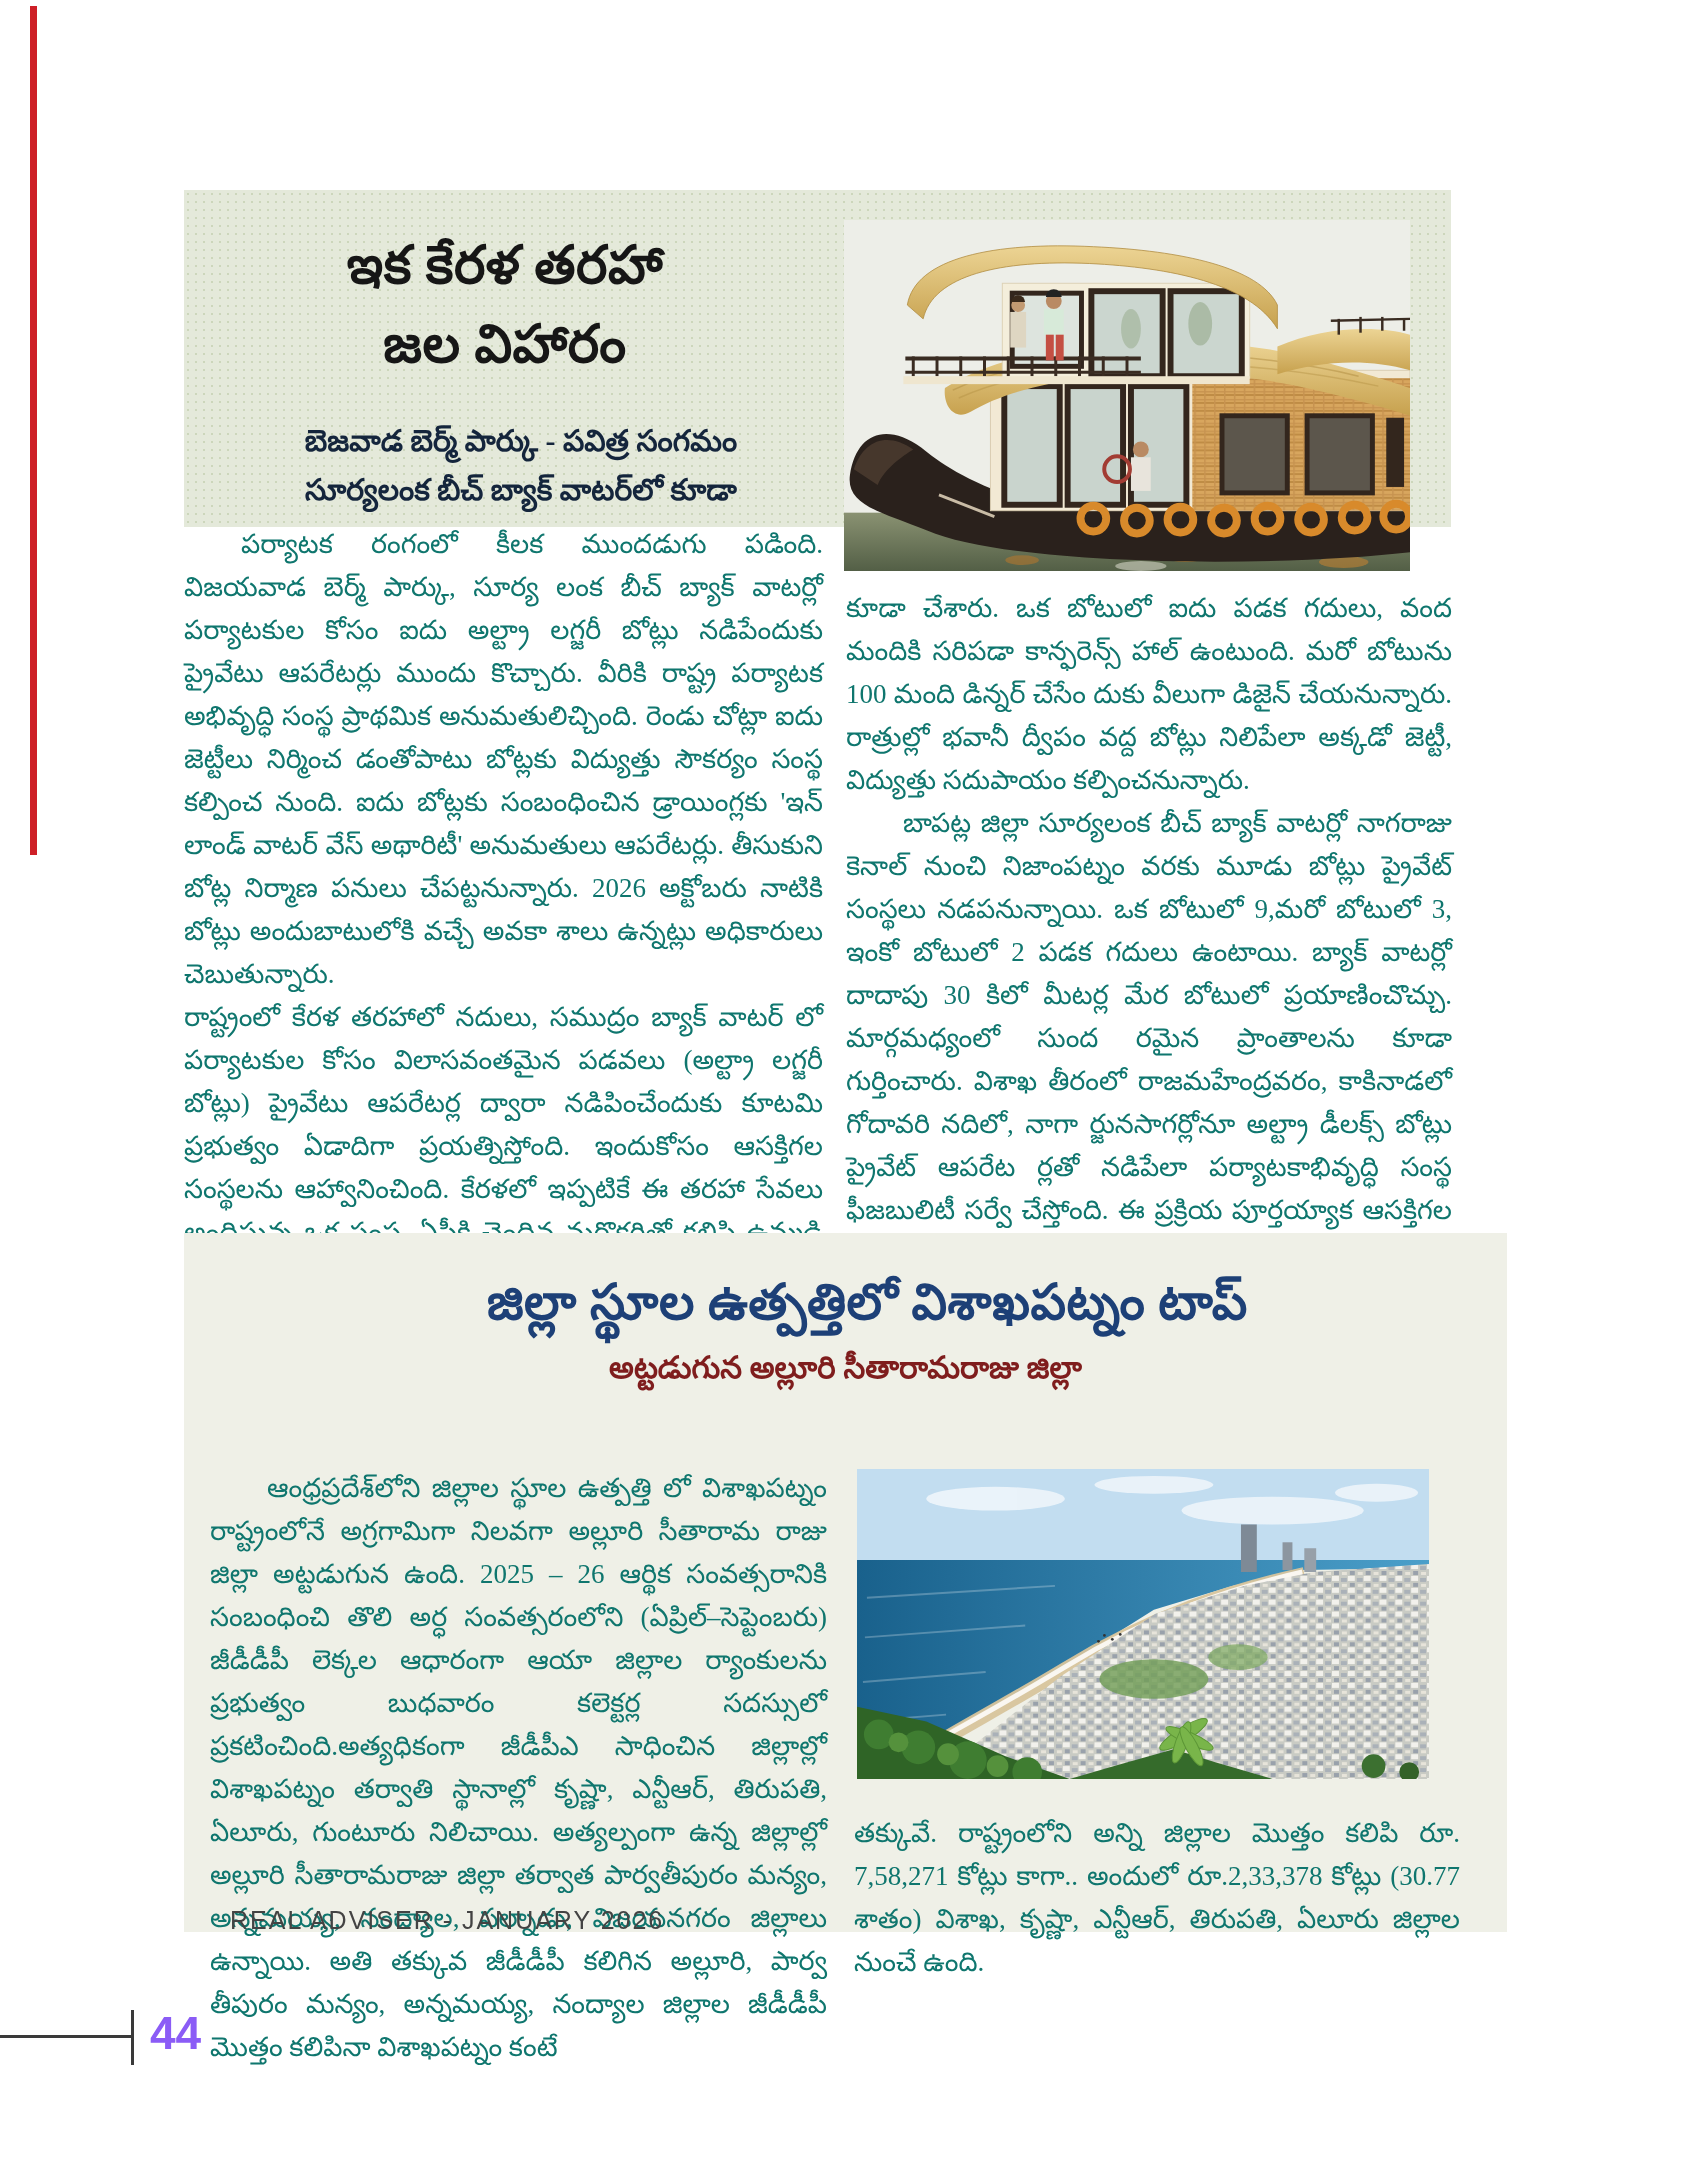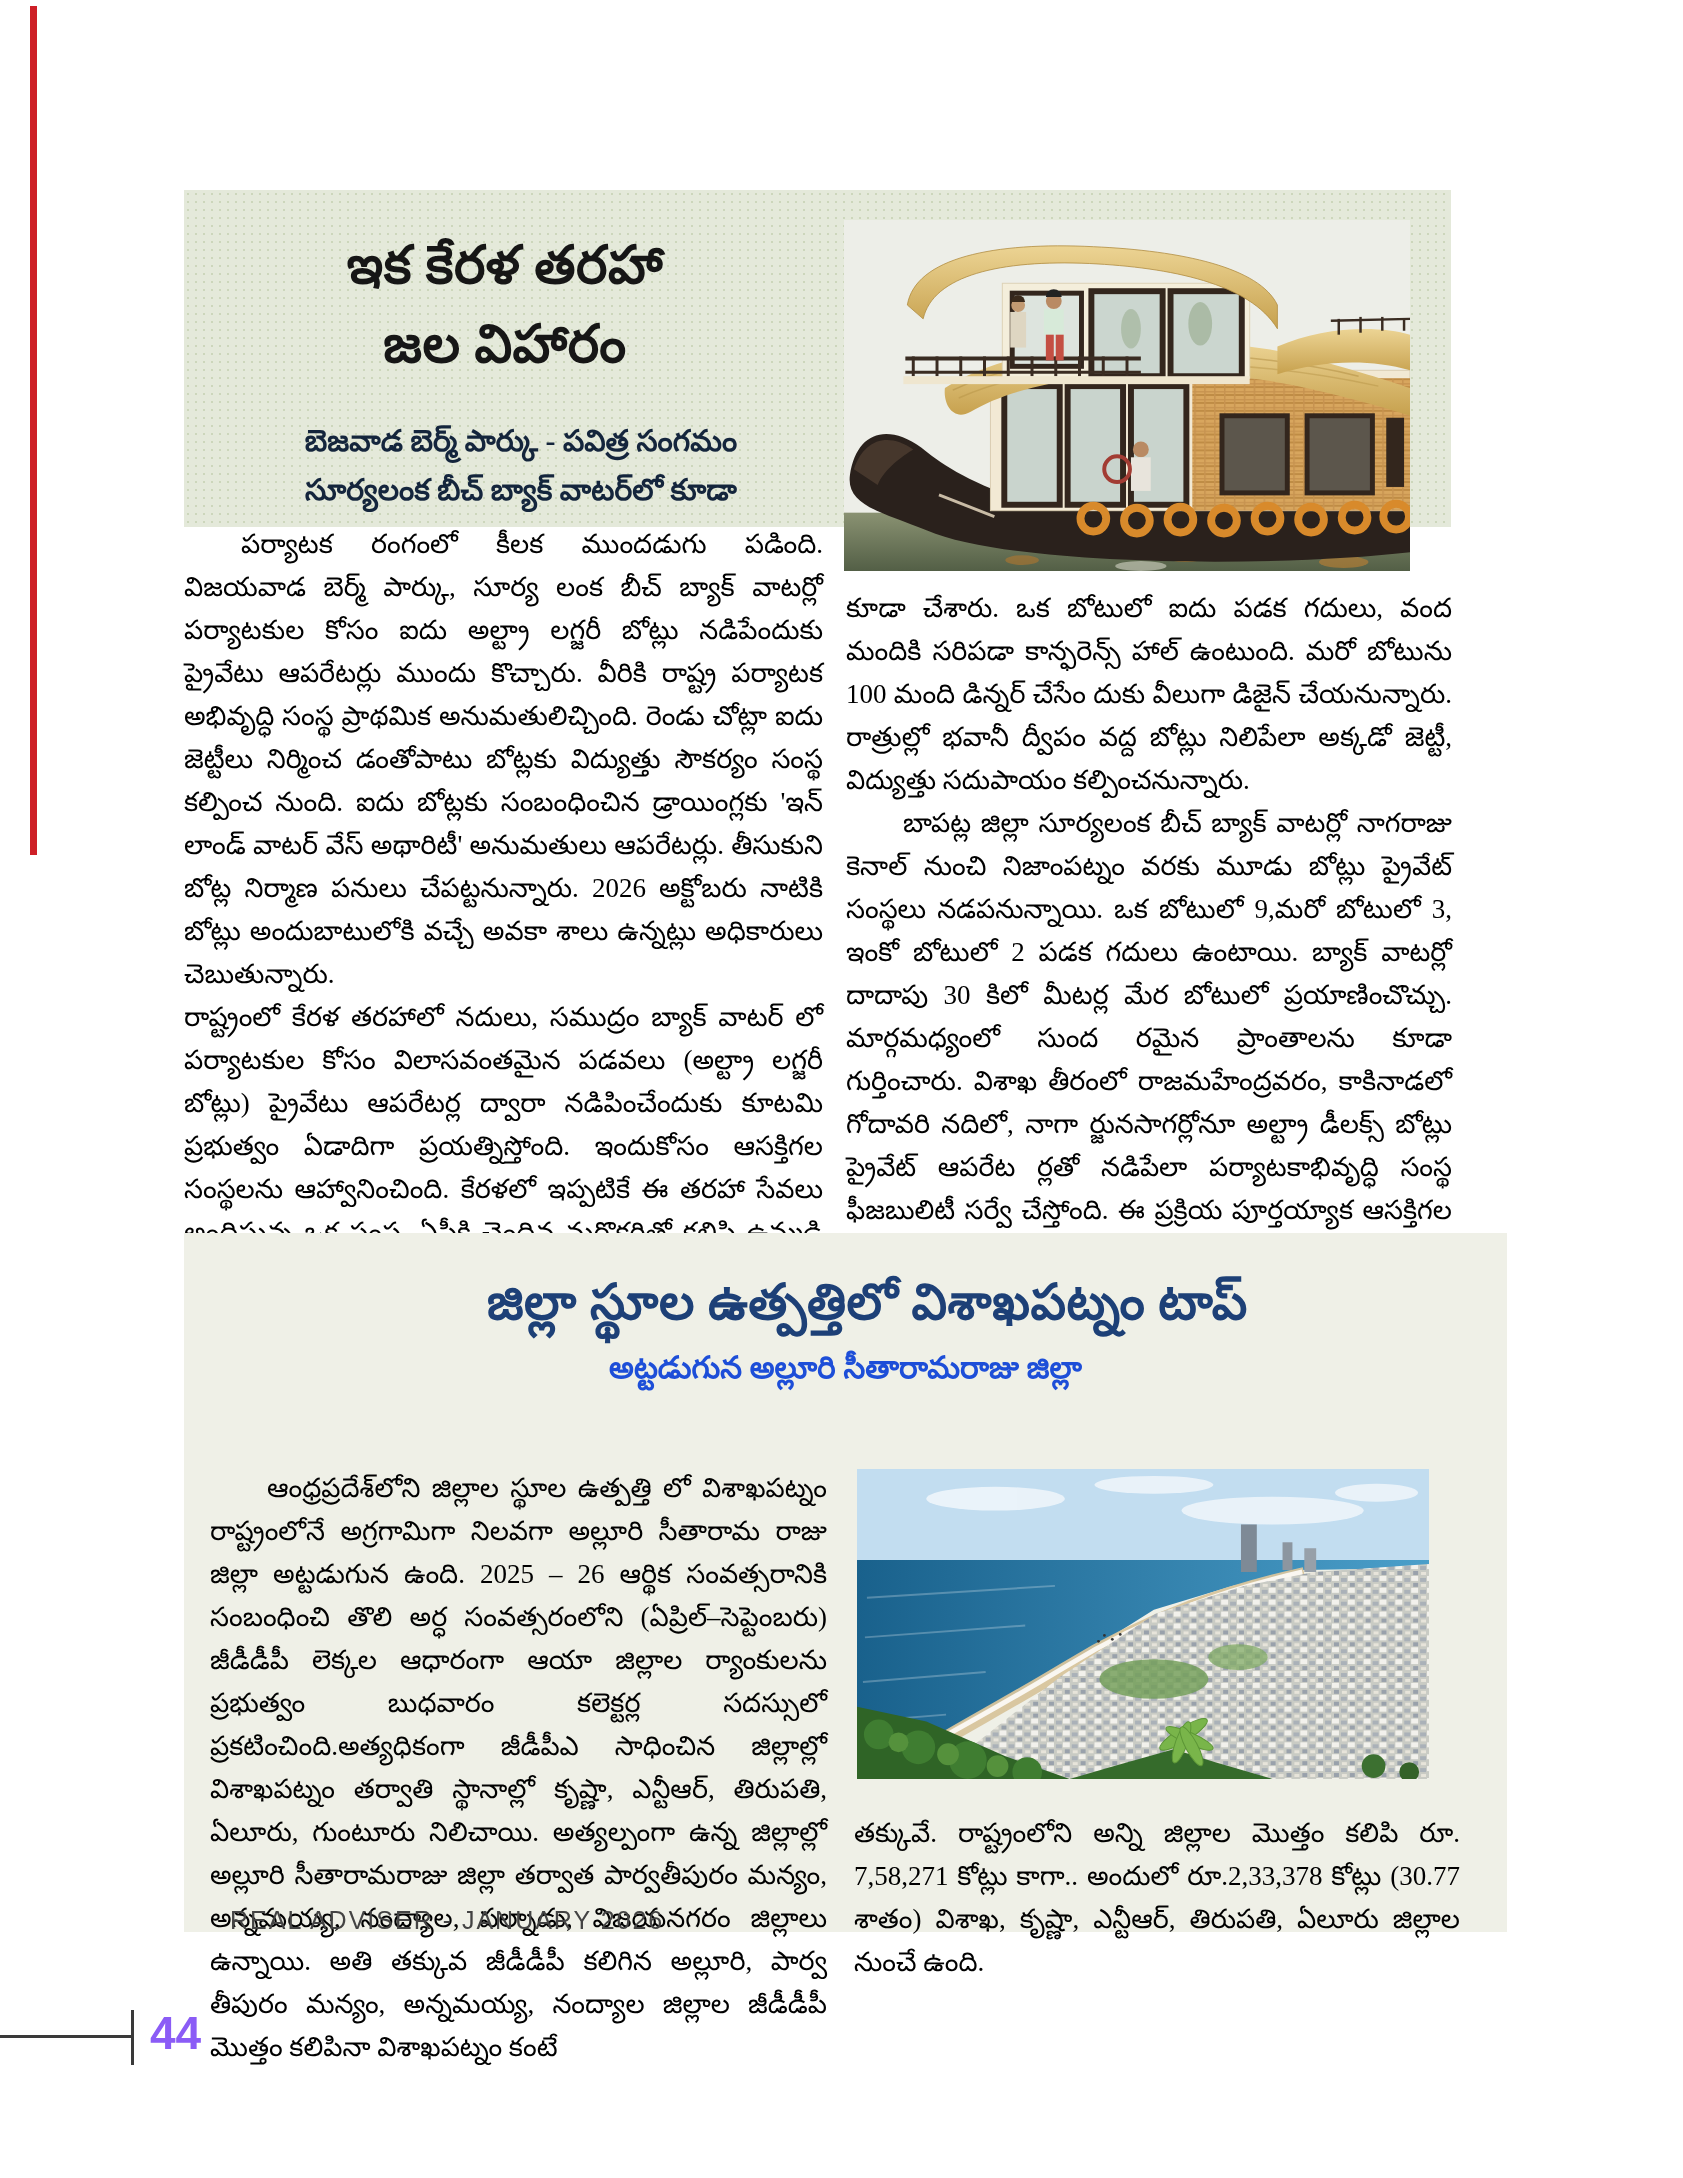--- a/index.html
+++ b/index.html
@@ -19,32 +19,32 @@
   .panel2 { left:184px; top:1233px; width:1323px; height:699px; background:#eff0e7; }
   .a1-headline {
     left:184px; top:226px; width:642px; text-align:center;
     font-size:53px; line-height:79px; font-weight:bold; color:#161616; letter-spacing:0.5px;
   }
   .a1-subhead {
     left:184px; top:416px; width:642px; text-align:center;
     font-size:30px; line-height:49px; font-weight:bold; color:#14253c;padding-left:32px;
   }
   .bodytext {
-    font-size:27px; line-height:43px; color:#000000; text-align:justify;
+    font-size:27px; line-height:43px; color:#0f766e; text-align:justify;
   }
   .indent { text-indent:57px; }
   .a1-col-left  { left:184px; top:523px;  width:639px; }
   .a1-col-right { left:846px; top:587px;  width:606px; }
   .a2-headline {
     left:184px; top:1273px; width:1323px; text-align:center;
     font-size:50px; line-height:59px; font-weight:bold; color:#1d4077; letter-spacing:0.5px;margin-left:22px;
   }
   .a2-subhead {
     left:184px; top:1346px; width:1323px; text-align:center;
-    font-size:31px; line-height:44px; font-weight:bold; color:#1d4ed8;
+    font-size:31px; line-height:44px; font-weight:bold; color:#7f1d1d;
   }
   .a2-col-left  { left:210px; top:1467px; width:617px; }
   .a2-col-right { left:846px; top:1812px; width:606px;margin-left:8px; }
   .photo1 { left:844px; top:220px;  width:566px; height:351px; }
   .photo2 { left:857px; top:1469px; width:572px; height:310px; }
   .photo1 svg, .photo2 svg { display:block; width:100%; height:100%; }
   .footer-line { left:0px; top:2035px; width:131px; height:3px; background:#3a3a3a; }
   .footer-tick { left:131px; top:2010px; width:3px; height:55px; background:#3a3a3a; }
   .footer-num  {
     left:150px; top:2006px; font-family:"Liberation Sans",sans-serif;

